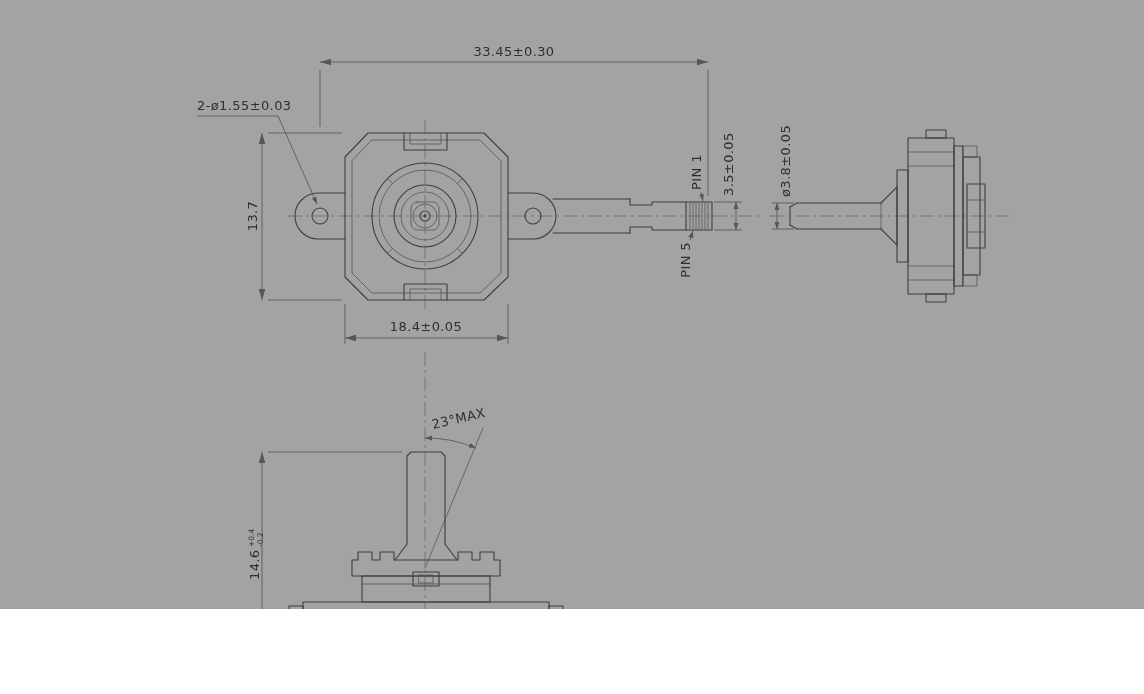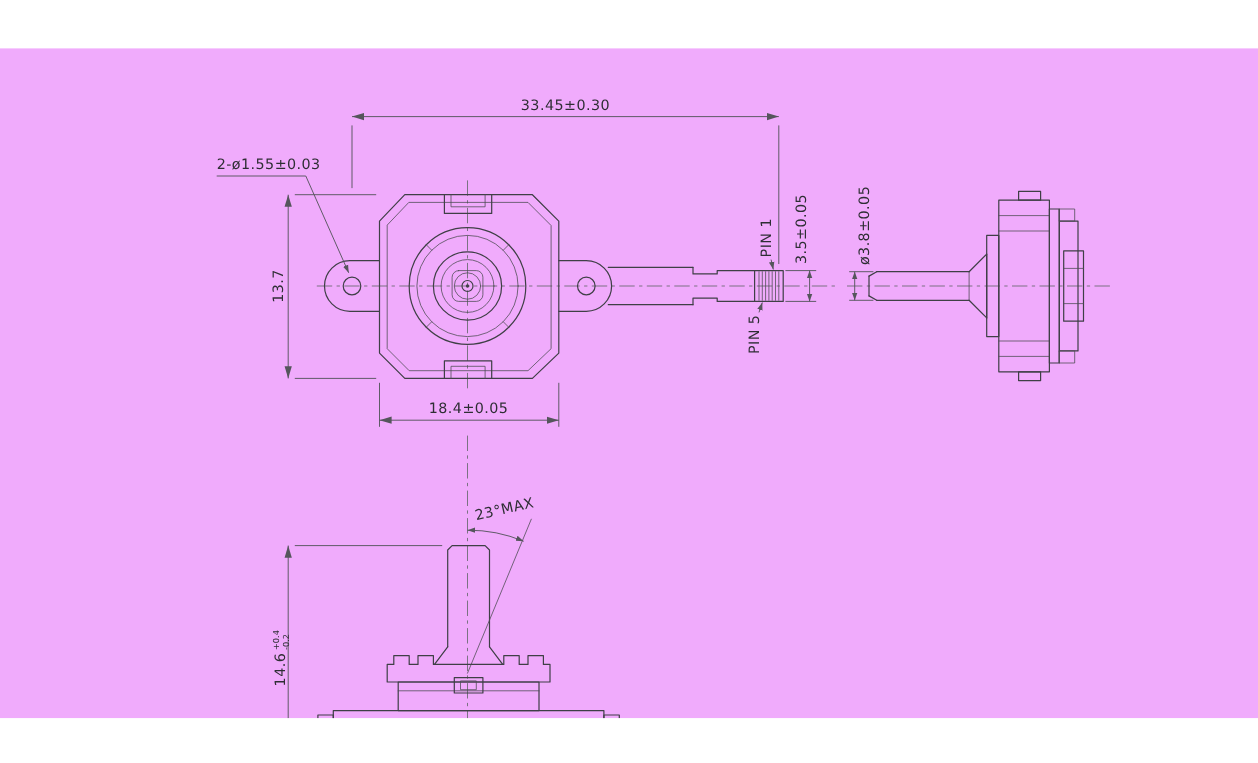--- a/index.html
+++ b/index.html
@@ -1,17 +1,17 @@
 <!DOCTYPE html>
 <html><head>
 <meta charset="utf-8">
 <style>
   html,body{margin:0;padding:0;background:#ffffff;}
-  #stage{position:relative;width:1144px;height:609px;background:#f0abfc;overflow:hidden;
-         font-family:"DejaVu Sans", sans-serif;margin-top:44px;}
+  #stage{position:relative;width:1144px;height:609px;background:#a3a3a3;overflow:hidden;
+         font-family:"DejaVu Sans", sans-serif;}
   svg{display:block;}
   .edge{fill:none;stroke:#3f3f46;stroke-width:1.1;stroke-linejoin:round;stroke-linecap:round;}
   .edge2{fill:none;stroke:#4b4b52;stroke-width:0.7;stroke-linejoin:round;stroke-linecap:round;}
   .dim{fill:none;stroke:#55555c;stroke-width:0.85;}
   .cl{fill:none;stroke:#6a6a72;stroke-width:0.8;stroke-dasharray:14 4 3 4;}
   .txt{font-family:"DejaVu Sans", sans-serif;font-size:13px;fill:#2e2e34;letter-spacing:0.4px;}
   .txt-sm{font-family:"DejaVu Sans", sans-serif;font-size:7.5px;fill:#2e2e34;}
   .dot{fill:#3f3f46;stroke:none;}
 </style>
 </head>

